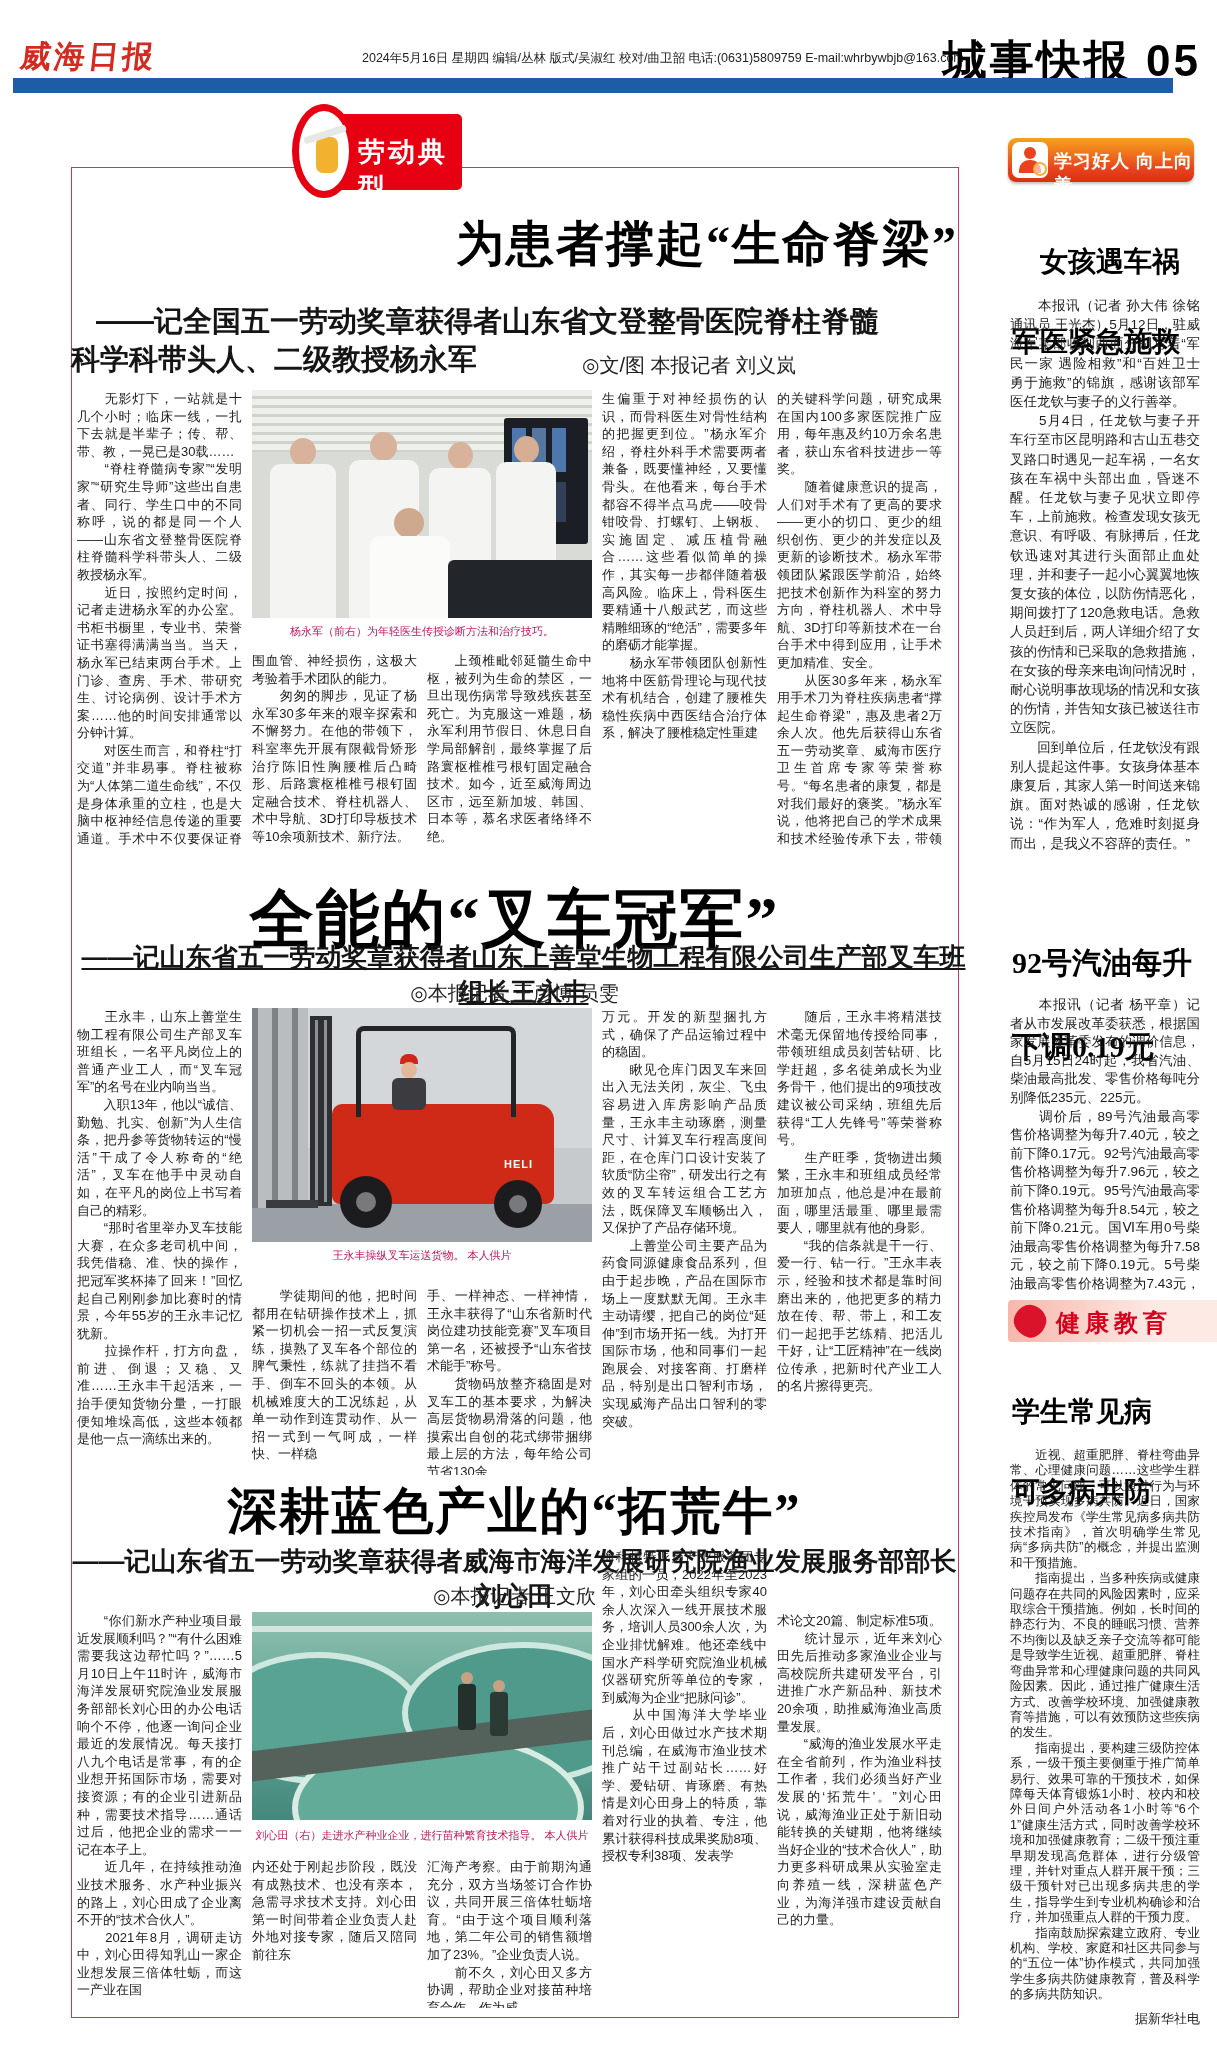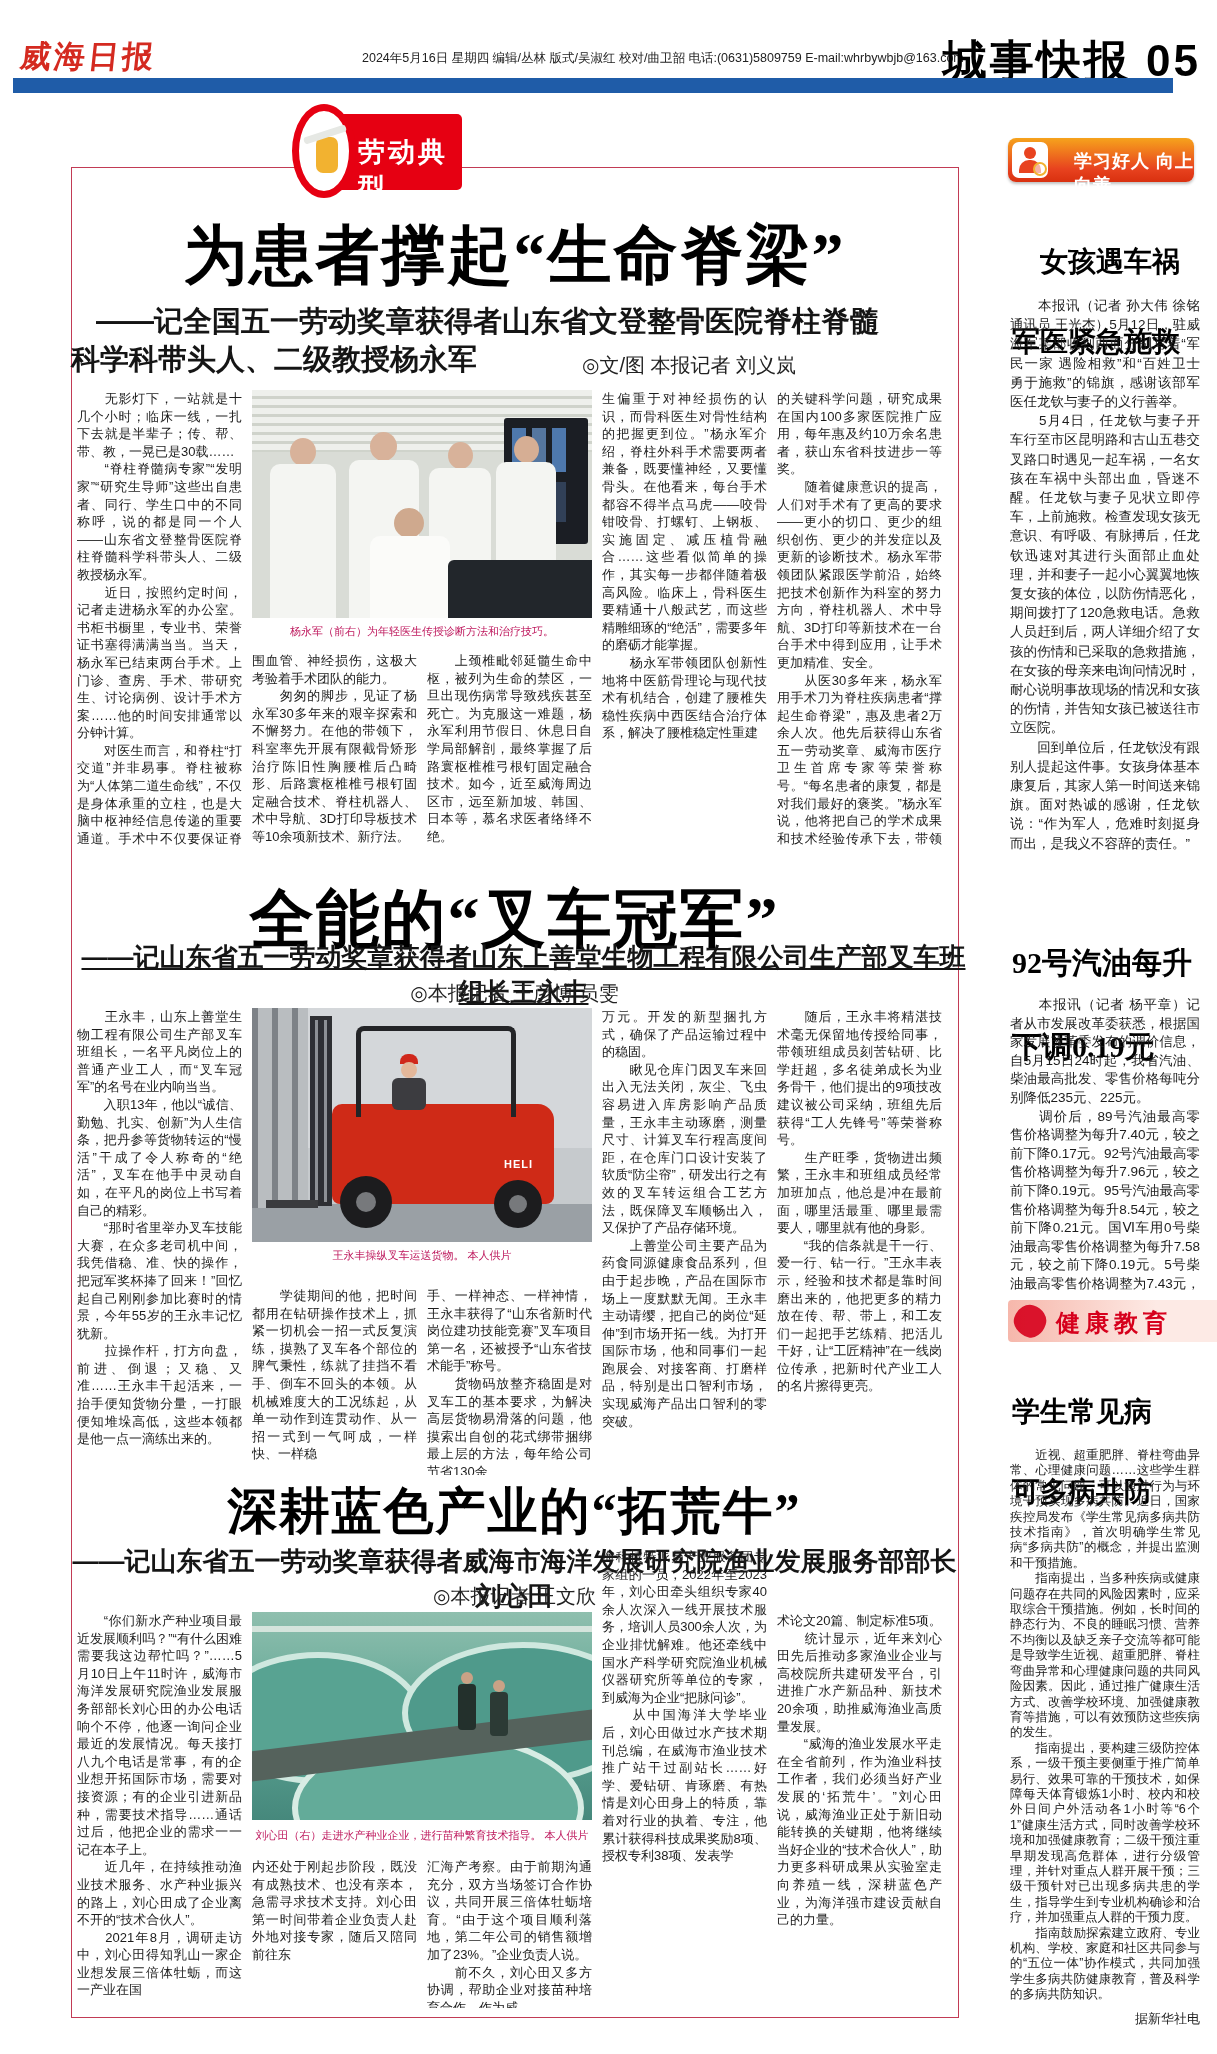--- a/index.html
+++ b/index.html
@@ -40,21 +40,21 @@
 
 <div class="abs" style="left:292px;top:104px;width:170px;height:96px;">
   <div style="position:absolute;left:28px;top:10px;width:142px;height:76px;background:#e60012;border-radius:5px;"></div>
   <div style="position:absolute;left:0;top:0;width:64px;height:94px;border-radius:50%;background:#fff;border:7px solid #e60012;box-sizing:border-box;">
     <div style="position:absolute;left:17px;top:26px;width:22px;height:36px;background:#f2b230;border-radius:7px;"></div>
     <div style="position:absolute;left:4px;top:20px;width:44px;height:7px;background:#e6e8e4;border-radius:3px;transform:rotate(-18deg);"></div>
   </div>
   <div style="position:absolute;left:66px;top:30px;font-size:27px;font-weight:900;color:#fff;letter-spacing:3px;">劳动典型</div>
 </div>
 
-<div class="big-title" style="top:212px;font-size:64px;">为患者撑起“生命脊梁”</div>
+<div class="big-title" style="top:212px;font-size:48px;text-align:right;">为患者撑起“生命脊梁”</div>
 
 <div class="sub" style="left:96px;top:302px;font-size:29px;">——记全国五一劳动奖章获得者山东省文登整骨医院脊柱脊髓</div>
 <div class="sub" style="left:71px;top:340px;font-size:29px;">科学科带头人、二级教授杨永军</div>
 <div class="abs byline" style="left:582px;top:352px;">◎文/图 本报记者 刘义岚</div>
 
 <div class="photo" style="left:252px;top:390px;width:340px;height:228px;background:#d9dcd6;">
   <div style="position:absolute;left:0;top:0;width:340px;height:62px;background:repeating-linear-gradient(180deg,#eef0ec 0 6px,#cfd3cb 6px 9px);"></div>
   <div style="position:absolute;left:252px;top:28px;width:84px;height:126px;background:#1b1e24;border-radius:3px;">
     <div style="position:absolute;left:8px;top:10px;width:14px;height:44px;background:#5b8fd0;opacity:.8;"></div>
     <div style="position:absolute;left:28px;top:10px;width:14px;height:44px;background:#6e9bd4;opacity:.7;"></div>
@@ -161,21 +161,21 @@
 <div class="col" style="left:777px;top:1612px;width:165px;height:398px;">术论文20篇、制定标准5项。
 　　统计显示，近年来刘心田先后推动多家渔业企业与高校院所共建研发平台，引进推广水产新品种、新技术20余项，助推威海渔业高质量发展。
 　　“威海的渔业发展水平走在全省前列，作为渔业科技工作者，我们必须当好产业发展的‘拓荒牛’。”刘心田说，威海渔业正处于新旧动能转换的关键期，他将继续当好企业的“技术合伙人”，助力更多科研成果从实验室走向养殖一线，深耕蓝色产业，为海洋强市建设贡献自己的力量。</div>
 
 <div class="abs" style="left:1008px;top:138px;width:186px;height:44px;border-radius:8px;background:linear-gradient(180deg,#f6a31c,#e8431f 70%,#d9300f);box-shadow:0 2px 3px rgba(0,0,0,.25);">
   <div style="position:absolute;left:4px;top:4px;width:36px;height:36px;background:#fff;border-radius:7px;">
     <div style="position:absolute;left:12px;top:5px;width:12px;height:12px;border-radius:50%;background:#e8431f;"></div>
     <div style="position:absolute;left:7px;top:18px;width:22px;height:13px;border-radius:10px 10px 0 0;background:#e8431f;"></div>
     <div style="position:absolute;left:21px;top:20px;width:10px;height:10px;border:2px solid #f2b230;border-radius:50%;background:rgba(255,255,255,.6);"></div>
   </div>
-  <div style="position:absolute;left:46px;top:11px;font-size:18px;font-weight:900;color:#fff;letter-spacing:1px;margin-left:20px;">学习好人 向上向善</div>
+  <div style="position:absolute;left:46px;top:11px;font-size:18px;font-weight:900;color:#fff;letter-spacing:1px;">学习好人 向上向善</div>
 </div>
 
 <div class="sb-head" style="top:202px;font-size:28px;line-height:40px;text-align:right;">
   <span>女孩遇车祸</span><br>
   <span>军医紧急施救</span>
 </div>
 <div class="sb-body" style="top:296px;height:596px;font-size:13.5px;line-height:19.2px;">　　本报讯（记者 孙大伟 徐铭 通讯员 王光杰）5月12日，驻威海军某部收到两面分别写着“军民一家 遇险相救”和“百姓卫士 勇于施救”的锦旗，感谢该部军医任龙钦与妻子的义行善举。
 　　5月4日，任龙钦与妻子开车行至市区昆明路和古山五巷交叉路口时遇见一起车祸，一名女孩在车祸中头部出血，昏迷不醒。任龙钦与妻子见状立即停车，上前施救。检查发现女孩无意识、有呼吸、有脉搏后，任龙钦迅速对其进行头面部止血处理，并和妻子一起小心翼翼地恢复女孩的体位，以防伤情恶化，期间拨打了120急救电话。急救人员赶到后，两人详细介绍了女孩的伤情和已采取的急救措施，在女孩的母亲来电询问情况时，耐心说明事故现场的情况和女孩的伤情，并告知女孩已被送往市立医院。
 　　回到单位后，任龙钦没有跟别人提起这件事。女孩身体基本康复后，其家人第一时间送来锦旗。面对热诚的感谢，任龙钦说：“作为军人，危难时刻挺身而出，是我义不容辞的责任。”</div>
 

